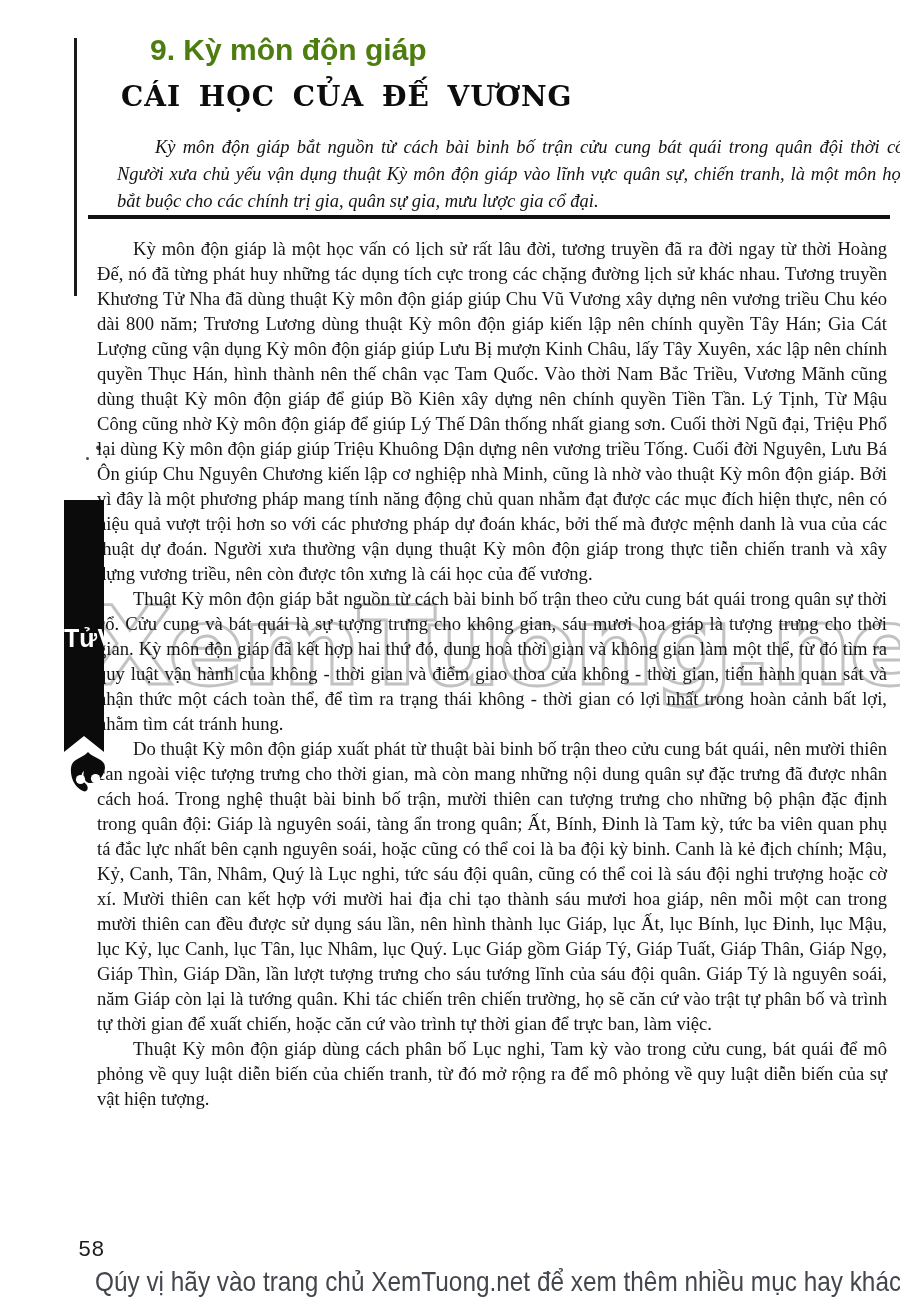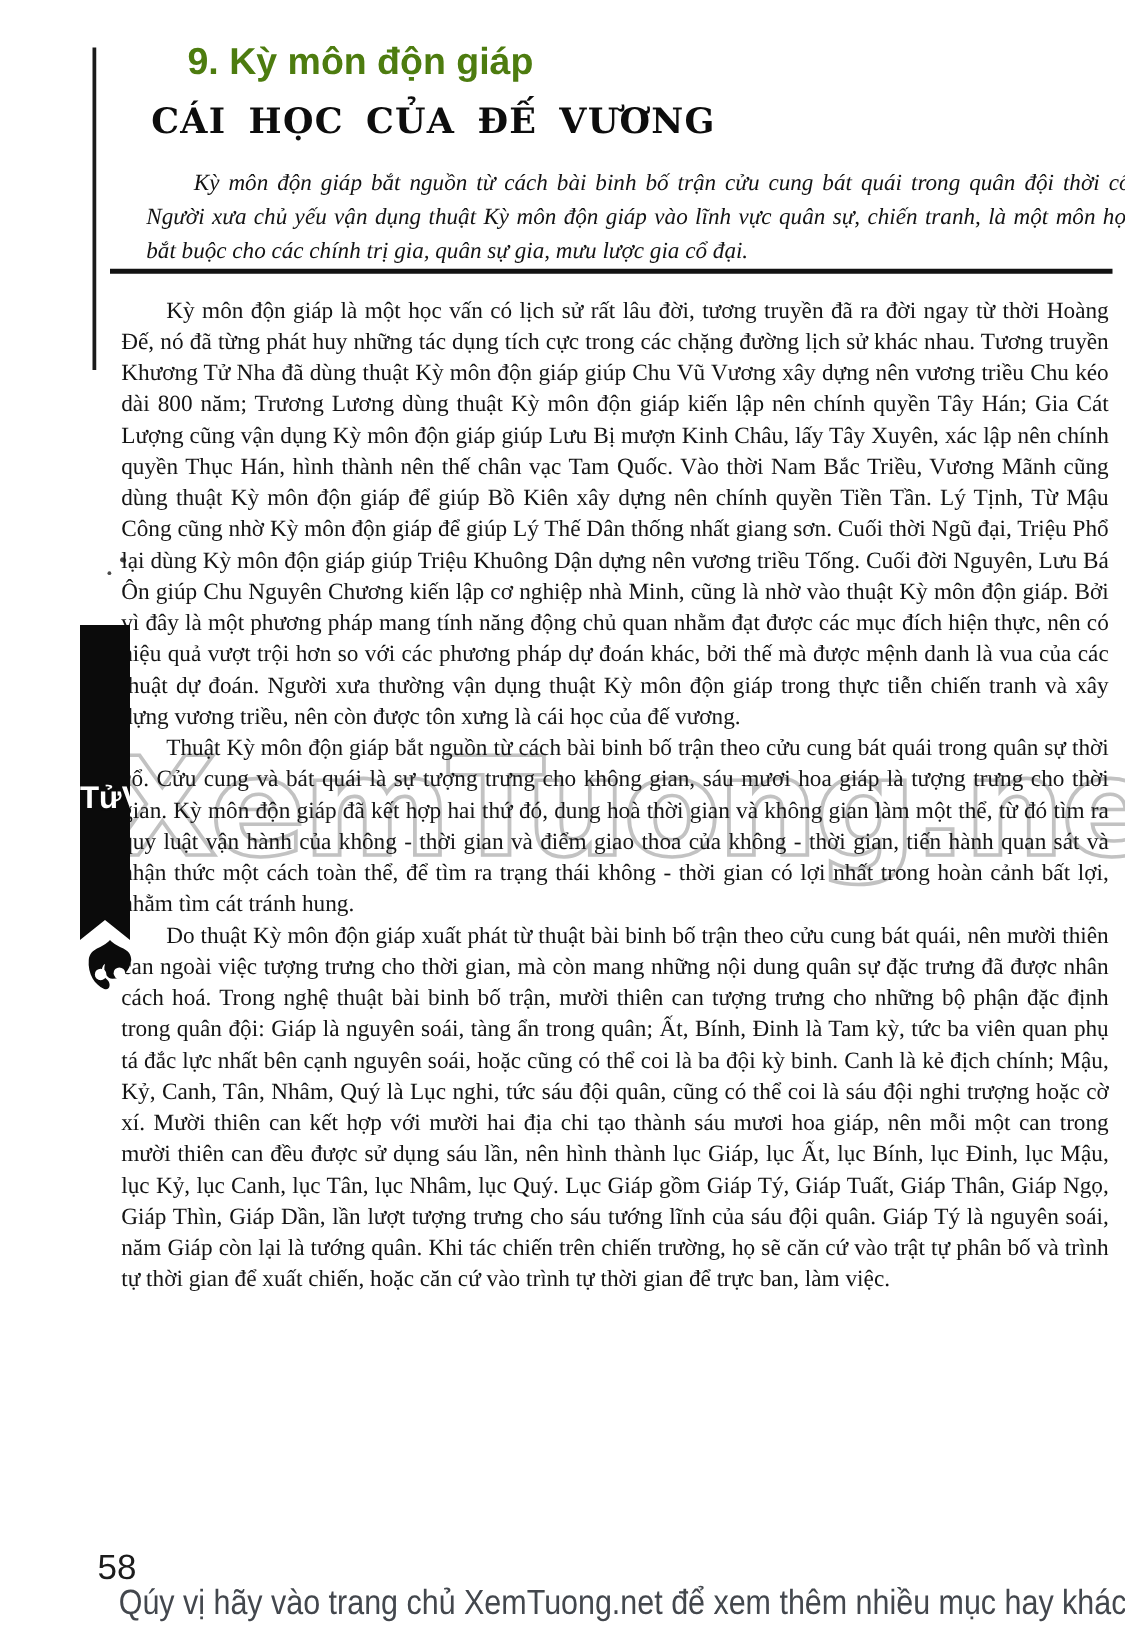--- a/index.html
+++ b/index.html
@@ -42,22 +42,22 @@
         clip-path:polygon(0 0,100% 0,100% 100%,50% calc(100% - 16px),0 100%);
         display:flex;flex-direction:row;align-items:center;padding-top:24px;
         row-gap:16px;box-sizing:border-box;z-index:3;overflow:visible;}
   .spine-word{font-family:"Liberation Sans",sans-serif;font-weight:bold;font-size:25px;
         line-height:28px;color:#ffffff;white-space:nowrap;
         text-shadow:-2px 0 0 #0b0b0b,2px 0 0 #0b0b0b,0 -2px 0 #0b0b0b,0 2px 0 #0b0b0b,
                     -2px -2px 0 #0b0b0b,2px 2px 0 #0b0b0b,-2px 2px 0 #0b0b0b,2px -2px 0 #0b0b0b;}
   .spine-ornament{left:69px;top:752px;width:38px;height:42px;z-index:3;}
 
   
-  .page-number{left:78px;top:1238px;font-family:Liberation Sans, sans-serif;
-        font-size:28px;color:#1c1c1c;}
+  .page-number{left:78px;top:1238px;font-family:Liberation Mono, monospace;
+        font-size:22px;color:#1c1c1c;}
   .footer-note{left:95px;top:1266px;font-family:"Liberation Sans",sans-serif;
         font-size:28px;color:#43474d;white-space:nowrap;
         transform:scaleX(0.87);transform-origin:left top;}
 </style>
 </head>
 <body>
 
 <div class="abs margin-rule"></div>
 <div class="abs speck s1"></div>
 <div class="abs speck s2"></div>
@@ -67,20 +67,21 @@
 
 <div class="abs intro">Kỳ môn độn giáp bắt nguồn từ cách bài binh bố trận cửu cung bát quái trong quân đội thời cổ. Người xưa chủ yếu vận dụng thuật Kỳ môn độn giáp vào lĩnh vực quân sự, chiến tranh, là một môn học bắt buộc cho các chính trị gia, quân sự gia, mưu lược gia cổ đại.</div>
 <div class="abs intro-rule"></div>
 
 <div class="abs watermark">XemTuong.net</div>
 
 <main class="abs body-text">
   <p>Kỳ môn độn giáp là một học vấn có lịch sử rất lâu đời, tương truyền đã ra đời ngay từ thời Hoàng Đế, nó đã từng phát huy những tác dụng tích cực trong các chặng đường lịch sử khác nhau. Tương truyền Khương Tử Nha đã dùng thuật Kỳ môn độn giáp giúp Chu Vũ Vương xây dựng nên vương triều Chu kéo dài 800 năm; Trương Lương dùng thuật Kỳ môn độn giáp kiến lập nên chính quyền Tây Hán; Gia Cát Lượng cũng vận dụng Kỳ môn độn giáp giúp Lưu Bị mượn Kinh Châu, lấy Tây Xuyên, xác lập nên chính quyền Thục Hán, hình thành nên thế chân vạc Tam Quốc. Vào thời Nam Bắc Triều, Vương Mãnh cũng dùng thuật Kỳ môn độn giáp để giúp Bồ Kiên xây dựng nên chính quyền Tiền Tần. Lý Tịnh, Từ Mậu Công cũng nhờ Kỳ môn độn giáp để giúp Lý Thế Dân thống nhất giang sơn. Cuối thời Ngũ đại, Triệu Phổ lại dùng Kỳ môn độn giáp giúp Triệu Khuông Dận dựng nên vương triều Tống. Cuối đời Nguyên, Lưu Bá Ôn giúp Chu Nguyên Chương kiến lập cơ nghiệp nhà Minh, cũng là nhờ vào thuật Kỳ môn độn giáp. Bởi vì đây là một phương pháp mang tính năng động chủ quan nhằm đạt được các mục đích hiện thực, nên có hiệu quả vượt trội hơn so với các phương pháp dự đoán khác, bởi thế mà được mệnh danh là vua của các thuật dự đoán. Người xưa thường vận dụng thuật Kỳ môn độn giáp trong thực tiễn chiến tranh và xây dựng vương triều, nên còn được tôn xưng là cái học của đế vương.</p>
   <p>Thuật Kỳ môn độn giáp bắt nguồn từ cách bài binh bố trận theo cửu cung bát quái trong quân sự thời cổ. Cửu cung và bát quái là sự tượng trưng cho không gian, sáu mươi hoa giáp là tượng trưng cho thời gian. Kỳ môn độn giáp đã kết hợp hai thứ đó, dung hoà thời gian và không gian làm một thể, từ đó tìm ra quy luật vận hành của không - thời gian và điểm giao thoa của không - thời gian, tiến hành quan sát và nhận thức một cách toàn thể, để tìm ra trạng thái không - thời gian có lợi nhất trong hoàn cảnh bất lợi, nhằm tìm cát tránh hung.</p>
   <p>Do thuật Kỳ môn độn giáp xuất phát từ thuật bài binh bố trận theo cửu cung bát quái, nên mười thiên can ngoài việc tượng trưng cho thời gian, mà còn mang những nội dung quân sự đặc trưng đã được nhân cách hoá. Trong nghệ thuật bài binh bố trận, mười thiên can tượng trưng cho những bộ phận đặc định trong quân đội: Giáp là nguyên soái, tàng ẩn trong quân; Ất, Bính, Đinh là Tam kỳ, tức ba viên quan phụ tá đắc lực nhất bên cạnh nguyên soái, hoặc cũng có thể coi là ba đội kỳ binh. Canh là kẻ địch chính; Mậu, Kỷ, Canh, Tân, Nhâm, Quý là Lục nghi, tức sáu đội quân, cũng có thể coi là sáu đội nghi trượng hoặc cờ xí. Mười thiên can kết hợp với mười hai địa chi tạo thành sáu mươi hoa giáp, nên mỗi một can trong mười thiên can đều được sử dụng sáu lần, nên hình thành lục Giáp, lục Ất, lục Bính, lục Đinh, lục Mậu, lục Kỷ, lục Canh, lục Tân, lục Nhâm, lục Quý. Lục Giáp gồm Giáp Tý, Giáp Tuất, Giáp Thân, Giáp Ngọ, Giáp Thìn, Giáp Dần, lần lượt tượng trưng cho sáu tướng lĩnh của sáu đội quân. Giáp Tý là nguyên soái, năm Giáp còn lại là tướng quân. Khi tác chiến trên chiến trường, họ sẽ căn cứ vào trật tự phân bố và trình tự thời gian để xuất chiến, hoặc căn cứ vào trình tự thời gian để trực ban, làm việc.</p>
+  <p>Thuật Kỳ môn độn giáp dùng cách phân bố Lục nghi, Tam kỳ vào trong cửu cung, bát quái để mô phỏng về quy luật diễn biến của chiến tranh, từ đó mở rộng ra để mô phỏng về quy luật diễn biến của sự vật hiện tượng.</p>
 </main>
 
 <aside class="abs spine-bar">
   <span class="spine-word">Tử</span>
   <span class="spine-word">Vi</span>
   <span class="spine-word">Đẩu</span>
   <span class="spine-word">số</span>
 </aside>
 <svg class="abs spine-ornament" viewBox="0 0 38 42" xmlns="http://www.w3.org/2000/svg">
   <path fill="#0b0b0b" d="M19 0 C13 7 3 6 2 16 C1 27 7 36 14 39 C19 41 20 35 17 32

